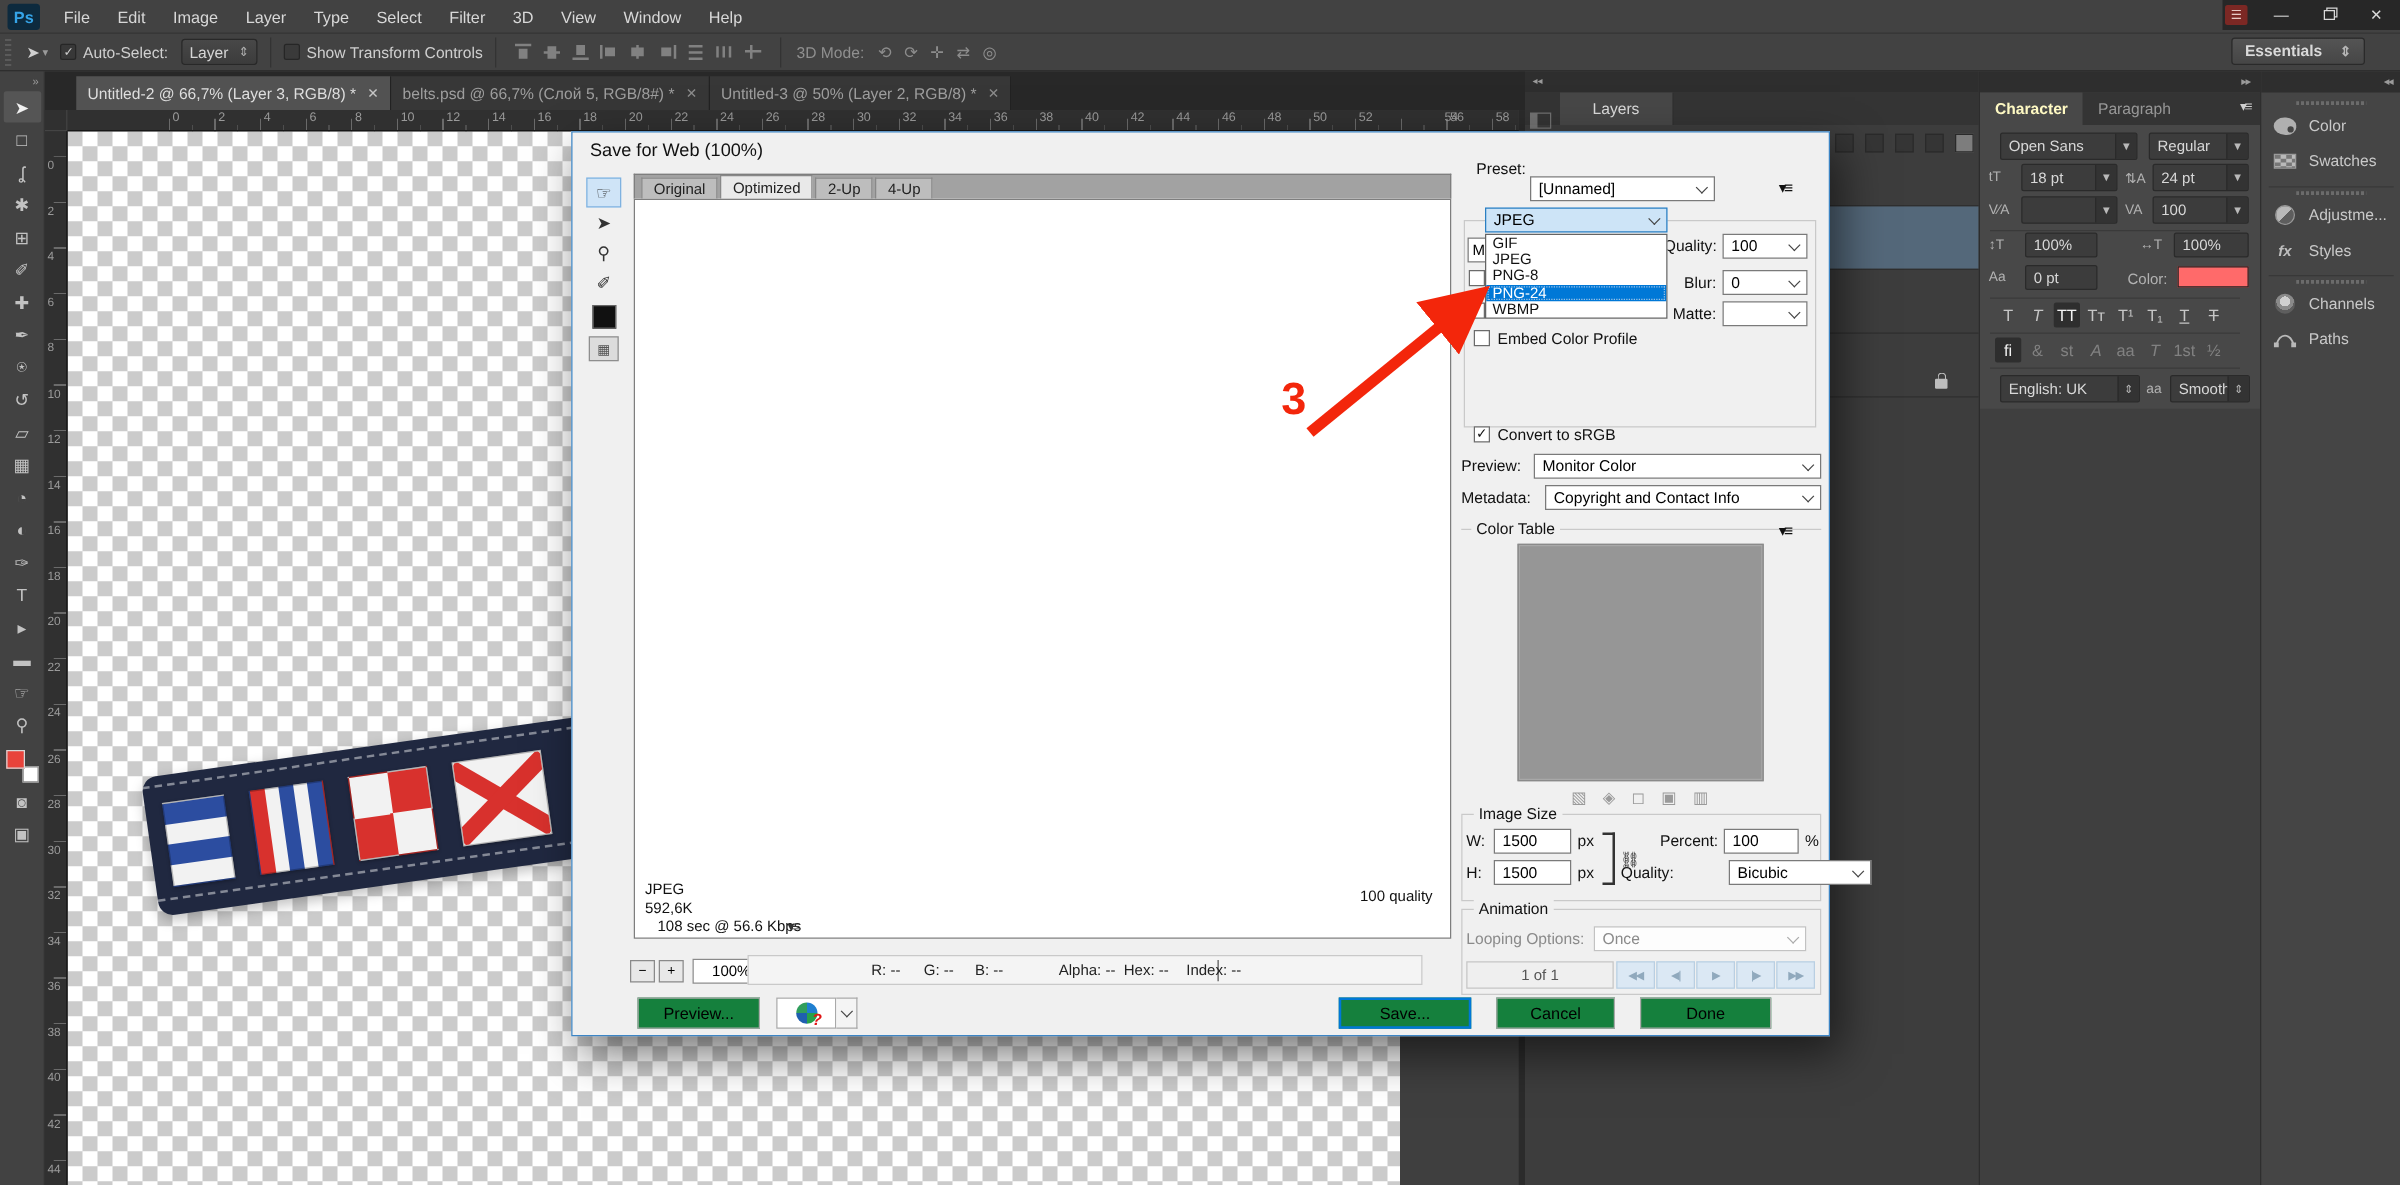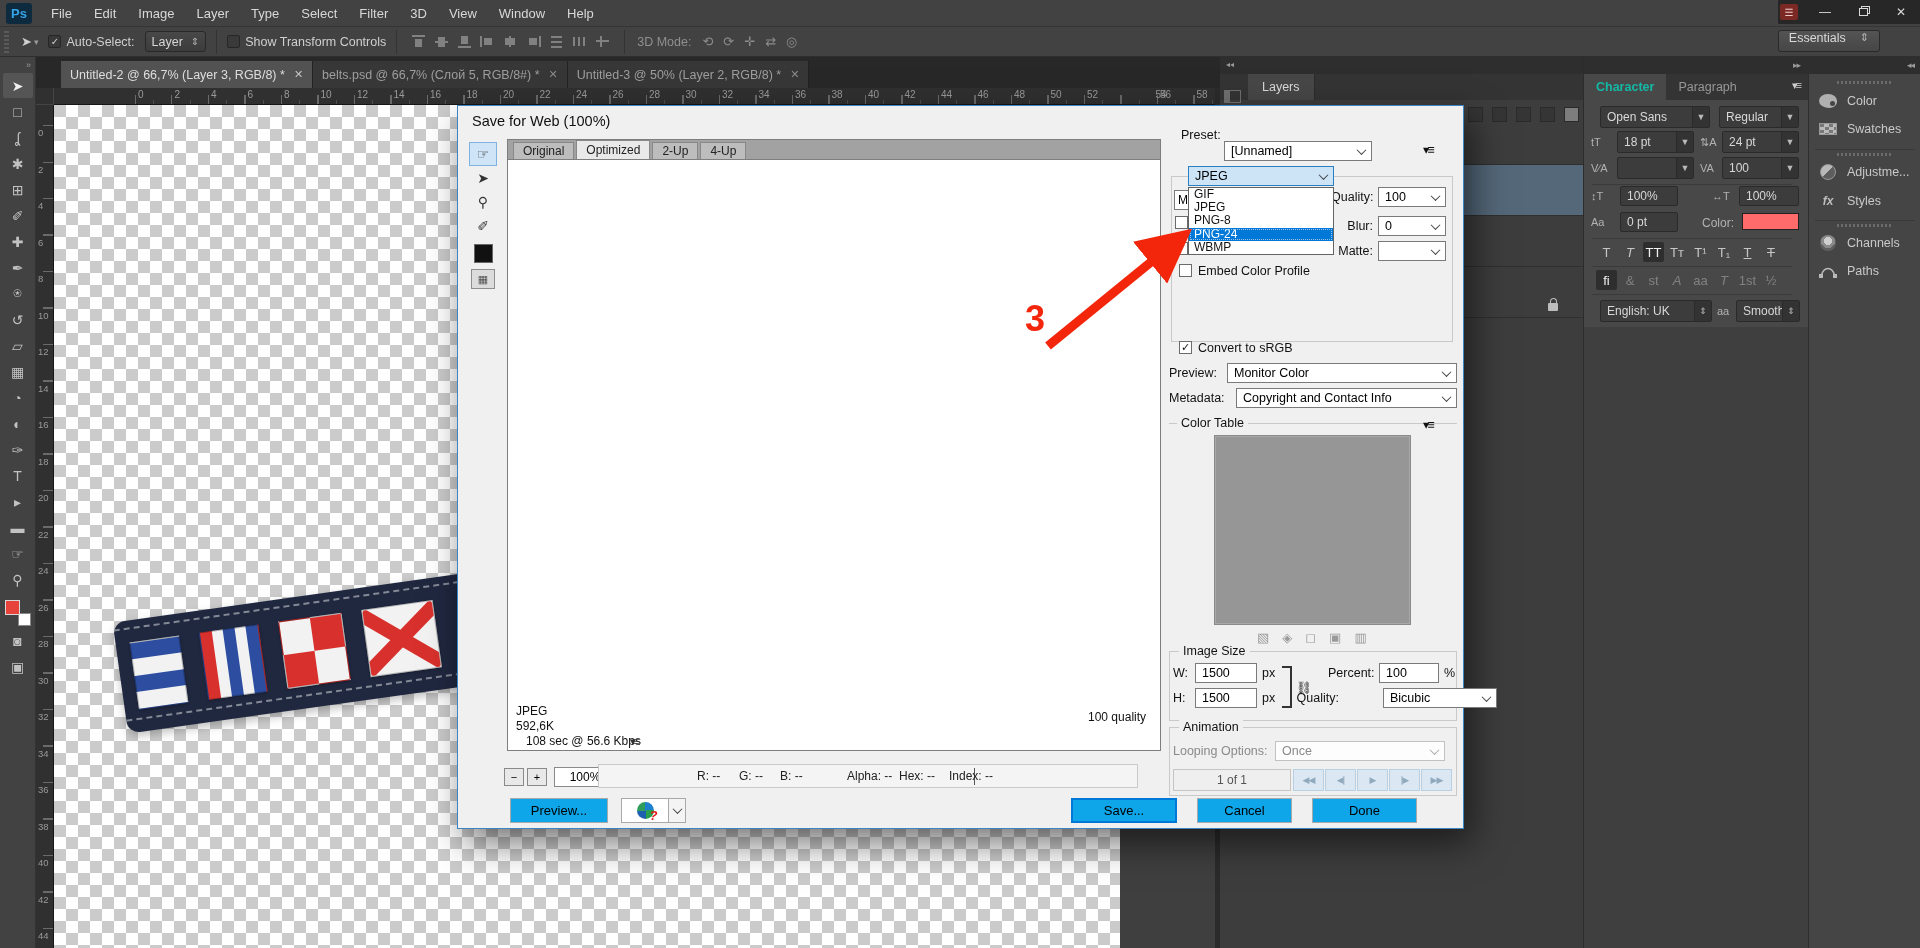--- a/index.html
+++ b/index.html
@@ -31,21 +31,21 @@
   .al-m .bar{left:1px;right:1px;top:6px;height:2px}.al-m .blk{left:4px;top:2px;width:7px;height:10px}
   .al-b .bar{left:1px;right:1px;bottom:0;height:2px}.al-b .blk{left:4px;bottom:4px;width:7px;height:8px}
   .al-l .bar{top:1px;bottom:1px;left:0;width:2px}.al-l .blk{top:3px;left:4px;height:7px;width:8px}
   .al-c .bar{top:1px;bottom:1px;left:6px;width:2px}.al-c .blk{top:3px;left:2px;height:7px;width:10px}
   .al-r .bar{top:1px;bottom:1px;right:0;width:2px}.al-r .blk{top:3px;right:4px;height:7px;width:8px}
   .al-dv .bar{left:2px;right:2px;top:1px;height:2px}.al-dv .blk{left:2px;right:2px;top:6px;height:2px;box-shadow:0 5px 0 #b5b5b5}
   .al-dh .bar{top:2px;bottom:2px;left:1px;width:2px}.al-dh .blk{top:2px;bottom:2px;left:6px;width:2px;box-shadow:5px 0 0 #b5b5b5}
   .al-dm .bar{left:1px;right:1px;top:5px;height:2px}.al-dm .blk{left:5px;top:1px;width:2px;height:11px}
   .ico3d{color:#9f9f9f;font-size:13px;margin:0 5px;opacity:.8;}
   .lbl3d{color:#8f8f8f;margin:0 6px 0 2px;}
-  .essbtn{position:absolute;right:40px;top:3px;height:22px;background:linear-gradient(#545454,#464646);border:1px solid #2a2a2a;border-radius:3px;color:#d9d9d9;font-size:12.5px;display:flex;padding:0 10px;}
+  .essbtn{position:absolute;right:28px;top:3px;height:22px;background:linear-gradient(#545454,#464646);border:1px solid #2a2a2a;border-radius:3px;color:#d9d9d9;font-size:12.5px;display:flex;align-items:center;padding:0 10px;font-weight:bold;}
   .essbtn .ud{margin-left:14px;font-size:11px;color:#b5b5b5;}
 
   
   .toolbar{position:absolute;left:0;top:57px;width:36px;height:891px;background:#424242;border-right:1px solid #333;z-index:10;}
   .toolbar .dbl{color:#9a9a9a;font-size:9px;text-align:right;padding:3px 5px 2px 0;letter-spacing:-1px;}
   .tool{width:30px;height:25px;margin:1px auto;display:flex;align-items:center;justify-content:center;color:#c2c2c2;font-size:14px;border-radius:2px;}
   .tool.active{background:#555;color:#f0f0f0;}
   .swatches{position:relative;width:26px;height:26px;margin:8px auto 2px;}
   .fg{position:absolute;left:0;top:0;width:15px;height:15px;background:#e8433b;border:1px solid #d8d8d8;z-index:2;}
   .bg{position:absolute;right:0;bottom:0;width:13px;height:13px;background:#fff;border:1px solid #888;}
@@ -81,37 +81,37 @@
   .flag1{width:50px;background:linear-gradient(180deg,#2c4da0 0 25%,#f2f2f2 0 50%,#2c4da0 0 75%,#f2f2f2 0);}
   .flag2{width:60px;background:linear-gradient(90deg,#d8312d 0 20%,#f2f2f2 0 40%,#2c4da0 0 60%,#f2f2f2 0 80%,#2c4da0 0);}
   .flag3{width:64px;background:conic-gradient(#d8312d 25%,#f2f2f2 0 50%,#d8312d 0 75%,#f2f2f2 0);}
   .flag4{width:72px;background:#f2f2f2;position:relative;overflow:hidden;}
   .flag4 i{position:absolute;left:-12px;right:-12px;top:50%;height:14px;margin-top:-7px;background:#d8312d;}
   .flag4 i:first-child{transform:rotate(38deg);} .flag4 i:last-child{transform:rotate(-38deg);}
 
   
   .ldock{position:absolute;left:1220px;top:57px;width:363px;height:891px;background:#3d3d3d;z-index:3;}
   .ldock .topbar{position:absolute;left:0;top:0;width:100%;height:17px;background:#2e2e2e;color:#9a9a9a;font-size:8px;padding:3px 6px;}
-  .ltab{position:absolute;left:28px;top:17px;height:26px;background:#474747;color:#d9d9d9;font-size:12.5px;display:flex;align-items:center;padding:0 14px;border-right:1px solid #2c2c2c;}
+  .ltab{position:absolute;left:28px;top:17px;height:26px;background:#474747;color:#d9d9d9;font-size:12.5px;display:flex;align-items:center;padding:0 26px;border-right:1px solid #2c2c2c;}
   .ltabrow{position:absolute;left:0;top:17px;width:100%;height:26px;background:#343434;}
   .lpanes{position:absolute;left:4px;top:33px;width:17px;height:13px;border:1px solid #8a8a8a;border-left-width:6px;opacity:.7;}
   .lrowsep{position:absolute;left:244px;width:119px;height:1px;background:#2f2f2f;}
   .lrow-sel{position:absolute;left:244px;top:108px;width:119px;height:50px;background:#54687a;}
   .lficons{position:absolute;top:50px;display:flex;gap:9px;left:248px;}
   .lficons i{width:15px;height:15px;background:#353535;border:1px solid #2a2a2a;}
   .lficons i.lite{background:#7d7d7d;}
   .locki{position:absolute;left:328px;top:246px;width:10px;height:8px;background:#bdbdbd;border-radius:1px;}
   .locki::before{content:"";position:absolute;left:1.5px;top:-5px;width:5px;height:5px;border:1.5px solid #bdbdbd;border-bottom:none;border-radius:4px 4px 0 0;}
 
   
   .rcol{position:absolute;left:1583px;top:57px;width:225px;height:891px;background:#3f3f3f;border-left:1px solid #2c2c2c;z-index:3;}
   .rcol .topbar{position:absolute;left:0;top:0;width:100%;height:17px;background:#2e2e2e;color:#9a9a9a;font-size:9px;text-align:right;padding:3px 8px;letter-spacing:-1px;}
   .ctabs{position:absolute;left:0;top:17px;width:100%;height:26px;background:#343434;display:flex;align-items:flex-end;}
   .ctab{height:26px;display:flex;align-items:center;padding:0 12px;font-size:12.5px;color:#979797;}
-  .ctab.active{background:#484848;color:#14b8a6;font-weight:bold;}
+  .ctab.active{background:#484848;color:#fef9c3;font-weight:bold;}
   .pmenu{position:absolute;right:8px;top:22px;color:#cfcfcf;font-size:11px;letter-spacing:-2px;}
   .cbody{position:absolute;left:0;top:43px;width:100%;height:227px;background:#484848;font-size:12px;color:#cfcfcf;}
   .dsel{position:absolute;height:22px;background:#3c3c3c;border:1px solid #2a2a2a;border-radius:2px;color:#d8d8d8;font-size:12px;display:flex;align-items:center;padding:0 6px;}
   .dsel .dbtn{position:absolute;right:0;top:0;bottom:0;width:17px;background:#333;border-left:1px solid #2a2a2a;color:#b9b9b9;font-size:9px;display:flex;align-items:center;justify-content:center;}
   .dfield{position:absolute;height:20px;background:#3c3c3c;border:1px solid #2a2a2a;border-radius:2px;color:#d8d8d8;font-size:12px;display:flex;align-items:center;padding:0 6px;}
   .cicon{position:absolute;color:#b2b2b2;font-size:11px;}
   .chbtn{display:inline-flex;width:21px;height:20px;align-items:center;justify-content:center;color:#c6c6c6;font-size:13px;border-radius:2px;margin-right:2.5px;}
   .chbtn.active{background:#2e2e2e;color:#f1f1f1;}
   .chbtn.it{font-style:italic;} .chbtn.ul{text-decoration:underline;} .chbtn.st{text-decoration:line-through;}
   .chbtn.dim{opacity:.45;}
@@ -145,21 +145,21 @@
   .vtab.active{background:#e9e9e9;height:19px;}
   .previewbox{position:absolute;left:49px;top:53px;width:654px;height:592px;background:#fff;border:1px solid #7e7e7e;}
   .pstat{position:absolute;font-size:12px;color:#111;}
   .statmenu{letter-spacing:-2px;font-size:11px;color:#333;}
   .zoomrow{position:absolute;left:46px;top:660px;height:22px;display:flex;align-items:center;}
   .zbtn{width:20px;height:18px;border:1px solid #8a8a8a;background:#e8e8e8;font-size:11px;display:flex;align-items:center;justify-content:center;margin-right:3px;}
   .zsel{width:62px;height:20px;border:1px solid #8a8a8a;background:#fff;display:flex;align-items:center;justify-content:center;font-size:12px;position:relative;margin-left:4px;}
   .infobar{position:absolute;left:140px;top:658px;width:540px;height:24px;background:#f4f4f4;border:1px solid #c9c9c9;font-size:12px;color:#222;}
   .infobar span{position:absolute;top:4px;}
   .infodiv{position:absolute;left:375px;top:3px;width:1px;height:17px;background:#555;}
-  .dlgbtn{position:absolute;height:25px;border:1px solid #a9a9a9;background:#0ea5e9;font-size:13px;display:flex;align-items:center;justify-content:center;}
+  .dlgbtn{position:absolute;height:25px;border:1px solid #a9a9a9;background:#15803d;font-size:13px;display:flex;align-items:center;justify-content:center;}
   .dlgbtn.primary{border:2px solid #0078d7;}
   .globebtn{position:absolute;left:163px;top:692px;width:48px;height:25px;background:#fff;border:1px solid #a9a9a9;display:flex;align-items:center;justify-content:center;}
   .globe{width:17px;height:17px;border-radius:50%;background:conic-gradient(#1f7fd0 0 25%,#27a14b 0 50%,#1f5fb0 0 75%,#2f9e5c 0);position:relative;}
   .globe::after{content:"?";position:absolute;right:-4px;bottom:-4px;color:#e01515;font-weight:bold;font-size:13px;}
   .globechev{position:absolute;left:211px;top:692px;width:17px;height:25px;border:1px solid #a9a9a9;border-left:none;background:#f4f4f4;display:flex;align-items:center;justify-content:center;}
   .chev{width:7px;height:7px;border-right:1.6px solid #444;border-bottom:1.6px solid #444;transform:rotate(45deg) translate(-1px,-1px);}
   .wsel{position:absolute;height:20px;background:#fff;border:1px solid #7a7a7a;font-size:12.5px;display:flex;align-items:center;padding:0 22px 0 6px;white-space:nowrap;}
   .wsel .chev{position:absolute;right:6px;top:6px;}
   .wsel.focus{background:#cde4f7;border-color:#2a7fc2;}
   .wsel.disabled{border-color:#c2c2c2;color:#8a8a8a;background:#fdfdfd;}

